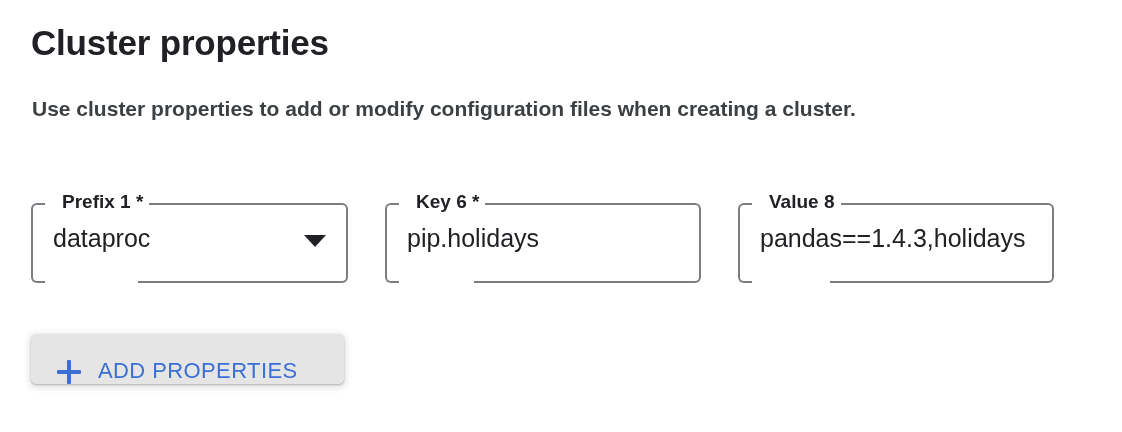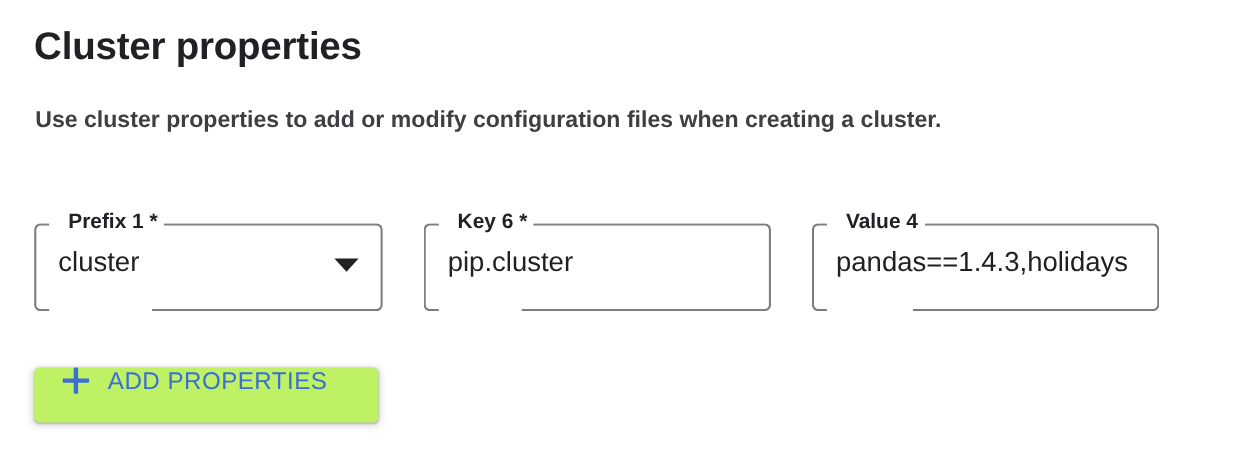--- a/index.html
+++ b/index.html
@@ -156,26 +156,26 @@
   #field-key    { left: 385px; width: 316px; }
   #field-value  { left: 738px; width: 316px; }
 
   
   .add-button {
     position: absolute;
     left: 31px;
     top: 334px;
     width: 313px;
     height: 50px;
-    background: #bef264;
+    background: #e5e5e5;
     border: none;
     border-radius: 5px;
     box-shadow: 0 1px 2px 0 rgba(60,64,67,0.30), 0 2px 6px 2px rgba(60,64,67,0.15);
     display: flex;
-    align-items: flex-start;
+    align-items: flex-end;
     padding: 0 0 0 26px;
     box-sizing: border-box;
     cursor: pointer;
     font-family: "Liberation Sans", sans-serif;
   }
   .plus-icon {
     position: relative;
     width: 24px;
     height: 24px;
     flex: 0 0 24px;
@@ -220,41 +220,41 @@
 
   <div class="fields-row">
 
     <div class="field" id="field-prefix">
       <div class="field-outline">
         <span class="ol-leading"></span>
         <span class="ol-notch" style="width: 93px;"></span>
         <span class="ol-trailing" style="left: 107px;"></span>
       </div>
       <div class="field-label">Prefix 1 *</div>
-      <div class="field-value has-arrow">cluster</div>
+      <div class="field-value has-arrow">dataproc</div>
       <span class="dropdown-arrow"></span>
     </div>
 
     <div class="field" id="field-key">
       <div class="field-outline">
         <span class="ol-leading"></span>
         <span class="ol-notch" style="width: 75px;"></span>
         <span class="ol-trailing" style="left: 89px;"></span>
       </div>
       <div class="field-label">Key 6 *</div>
-      <div class="field-value">pip.cluster</div>
+      <div class="field-value">pip.holidays</div>
     </div>
 
     <div class="field" id="field-value">
       <div class="field-outline">
         <span class="ol-leading"></span>
         <span class="ol-notch" style="width: 78px;"></span>
         <span class="ol-trailing" style="left: 92px;"></span>
       </div>
-      <div class="field-label">Value 4</div>
+      <div class="field-label">Value 8</div>
       <div class="field-value">pandas==1.4.3,holidays</div>
     </div>
 
   </div>
 
   <div class="add-button">
     <span class="plus-icon"></span>
     <span class="add-button-label">ADD PROPERTIES</span>
   </div>
 

